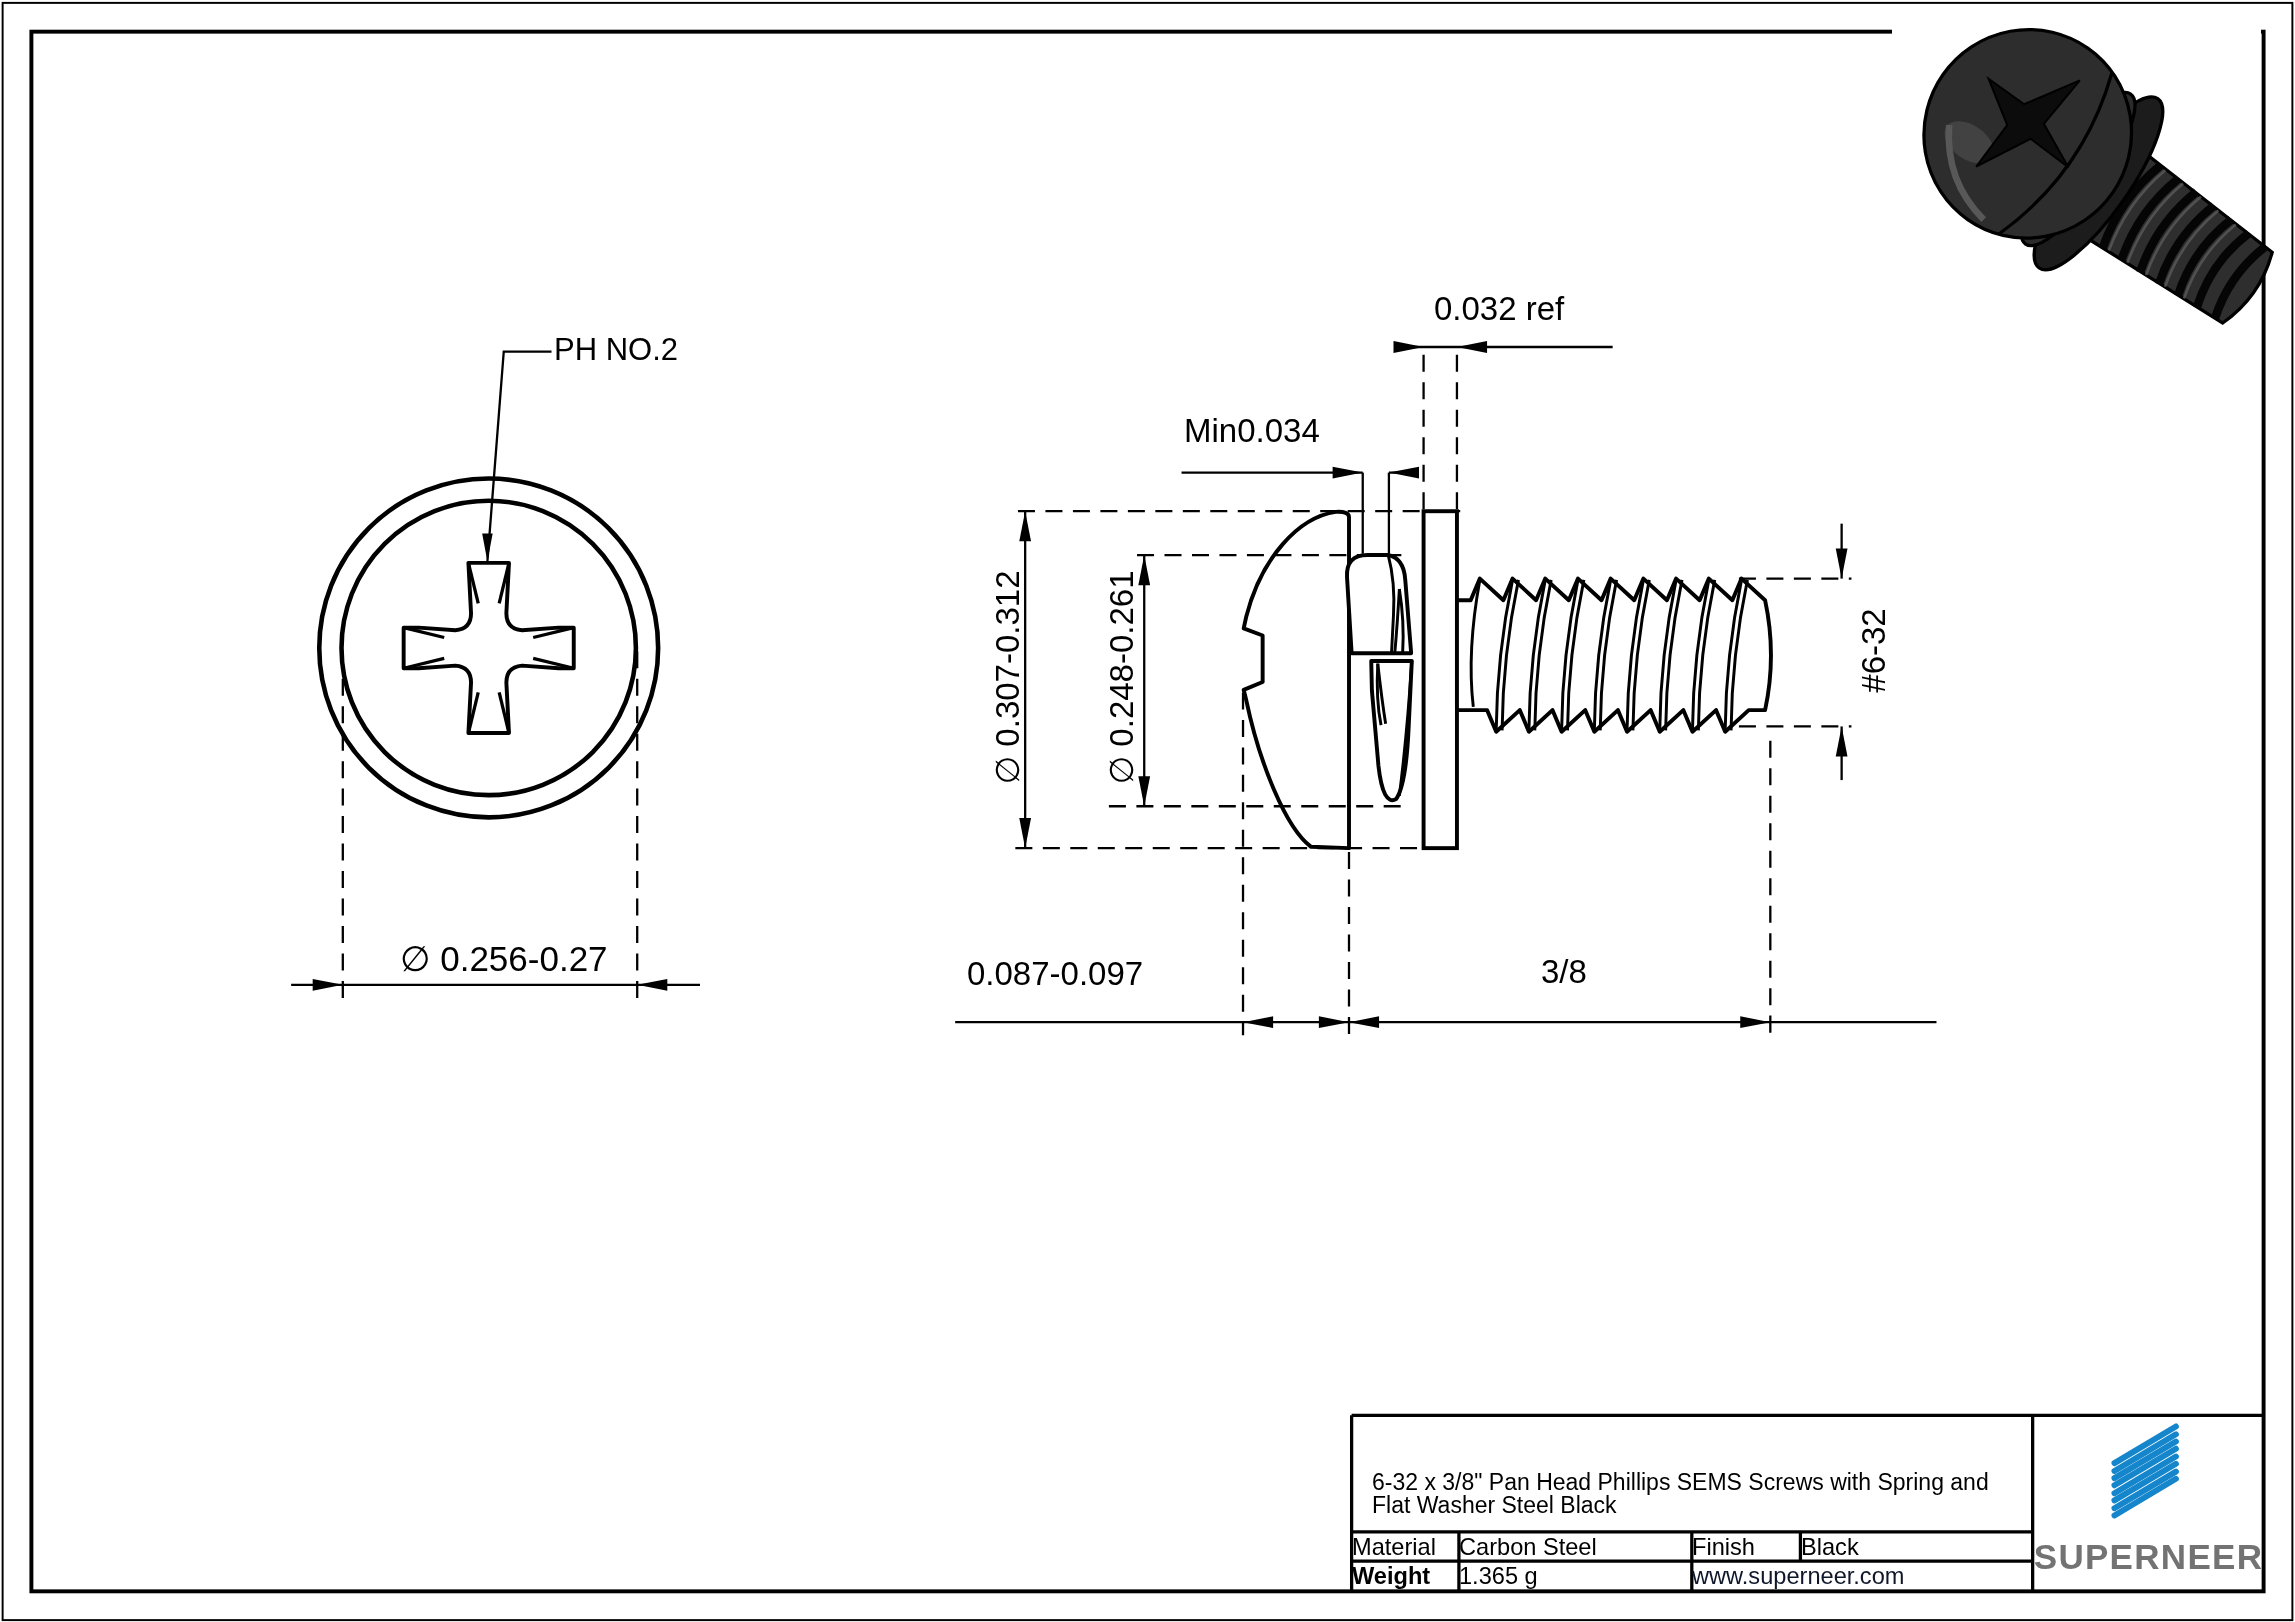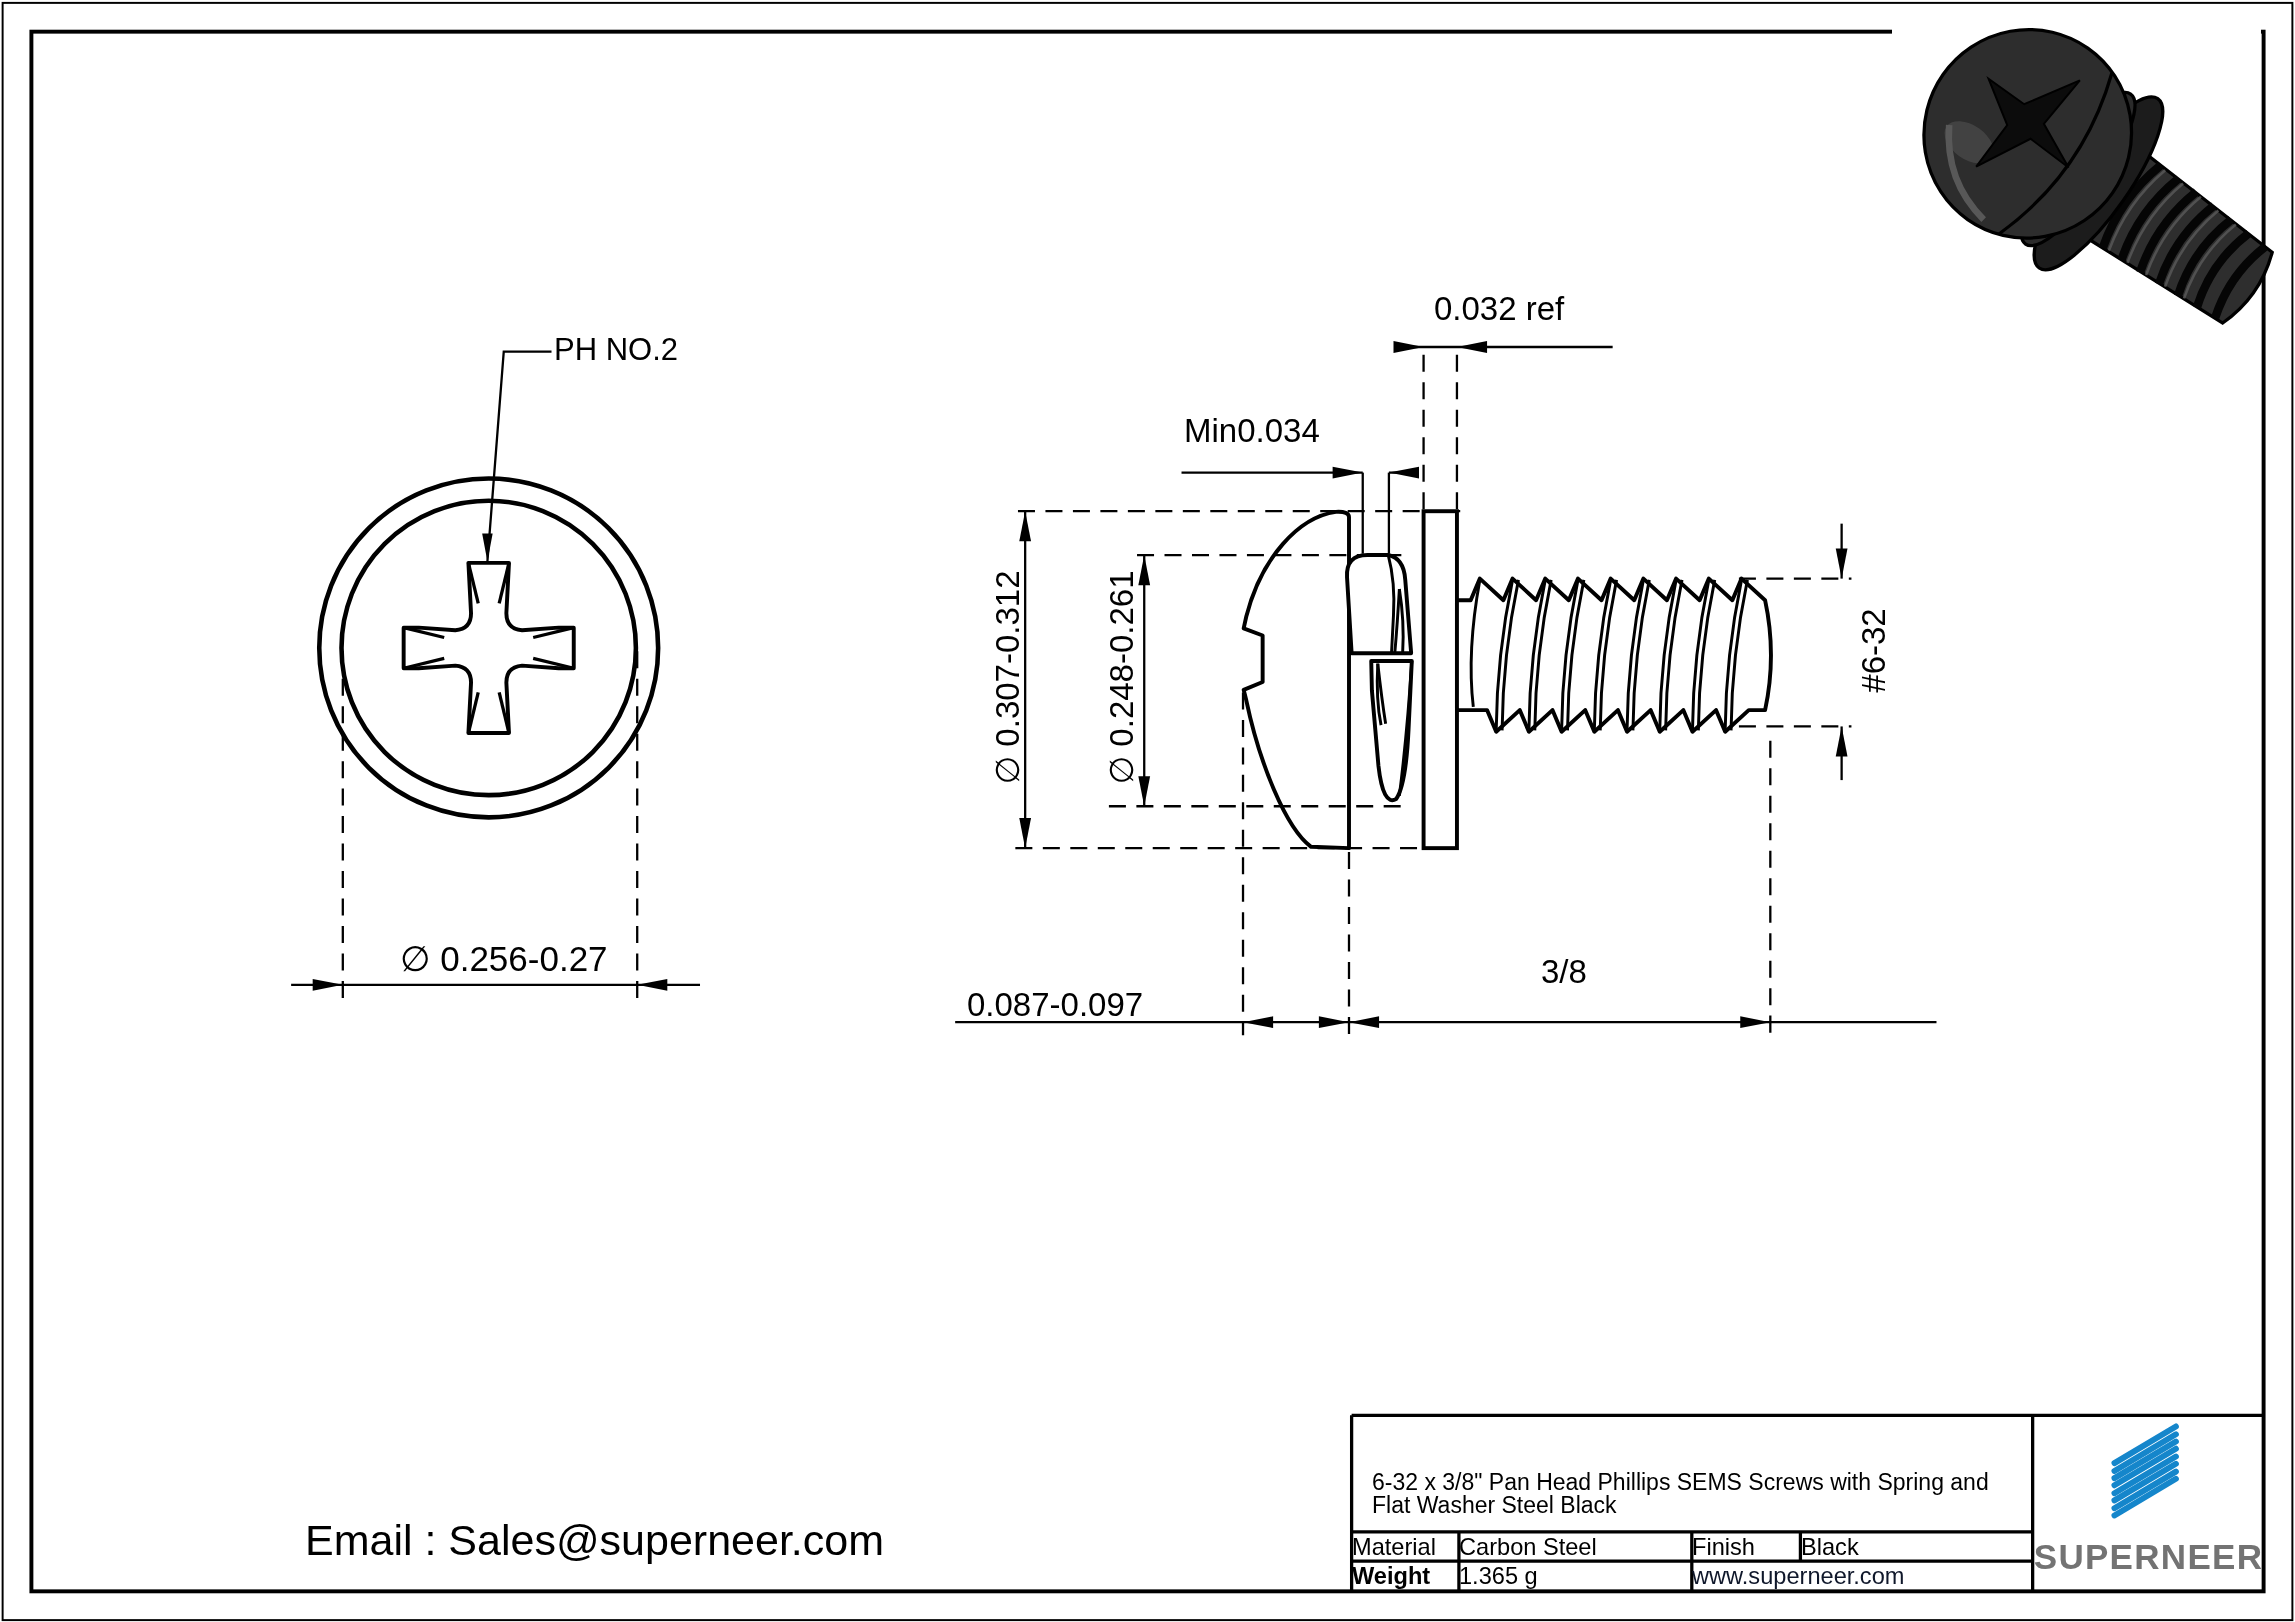--- a/index.html
+++ b/index.html
@@ -213,24 +213,23 @@
   </g>
 </svg>
 
 <div class="t dim" style="left:554px;top:334px;font-size:31px;">PH NO.2</div>
 <div class="t dim" style="left:400px;top:941px;font-size:35px;">∅ 0.256-0.27</div>
 <div class="t dim" style="left:1434px;top:292px;">0.032 ref</div>
 <div class="t dim" style="left:1184px;top:414px;">Min0.034</div>
 <div class="t dim rot" style="left:811px;top:658px;width:393px;height:39px;line-height:39px;">∅ 0.307-0.312</div>
 <div class="t dim rot" style="left:925px;top:658px;width:393px;height:39px;line-height:39px;">∅ 0.248-0.261</div>
 <div class="t dim rot" style="left:1775px;top:631px;width:196px;height:39px;line-height:39px;">#6-32</div>
-<div class="t dim" style="left:967px;top:957px;margin-top:31px;">0.087-0.097</div>
+<div class="t dim" style="left:967px;top:957px;">0.087-0.097</div>
 <div class="t dim" style="left:1541px;top:955px;">3/8</div>
 
-<div class="t email" style="left:305px;top:1518px;">Email : Sales@superneer.com</div>
 
 <div class="t desc" style="left:1372px;top:1470px;">6-32 x 3/8" Pan Head Phillips SEMS Screws with Spring and</div>
 <div class="t desc" style="left:1372px;top:1493px;">Flat Washer Steel Black</div>
 
 <div class="cell" style="left:1352px;top:1533px;width:107px;height:29px;line-height:29px;">Material</div>
 <div class="cell" style="left:1459px;top:1533px;width:233px;height:23px;line-height:29px;">Carbon Steel</div>
 <div class="cell" style="left:1692px;top:1533px;width:103px;height:29px;line-height:29px;">Finish</div>
 <div class="cell" style="left:1801px;top:1533px;width:232px;height:29px;line-height:29px;">Black</div>
 <div class="cell" style="left:1352px;top:1562px;width:107px;height:29px;line-height:29px;font-weight:bold;">Weight</div>
 <div class="cell" style="left:1459px;top:1562px;width:233px;height:29px;line-height:29px;">1.365 g</div>

